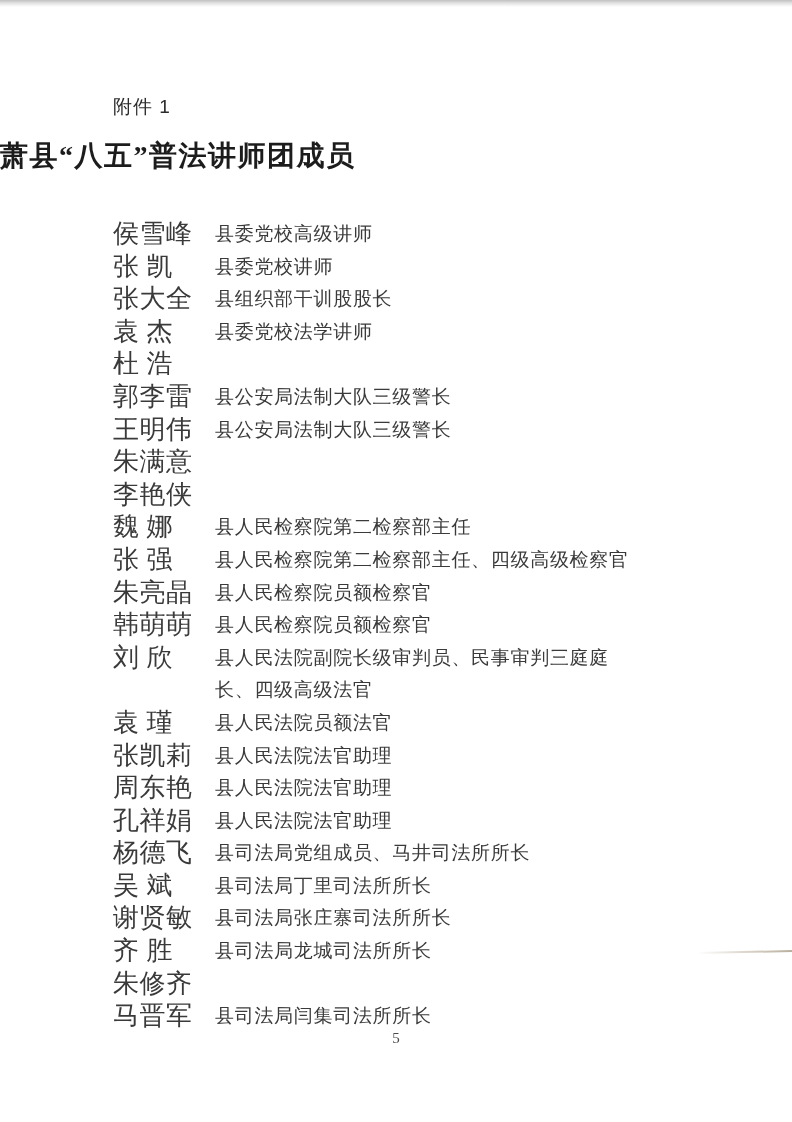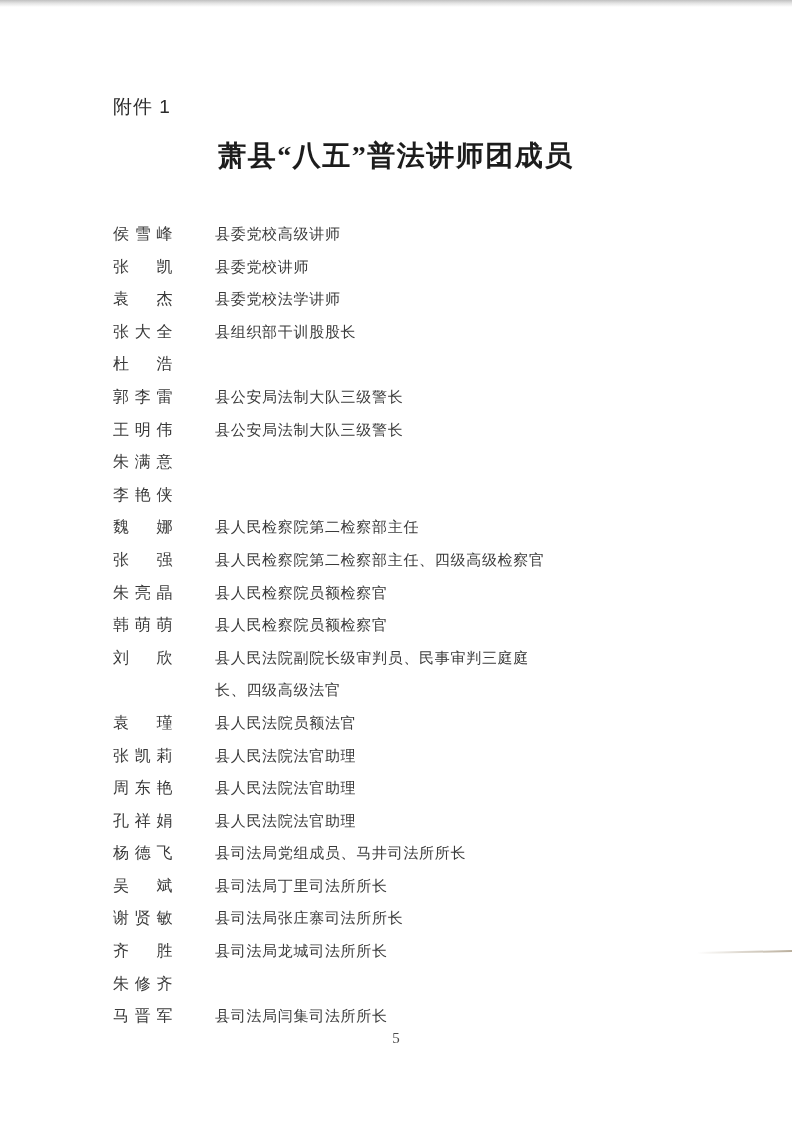--- a/index.html
+++ b/index.html
@@ -48,21 +48,20 @@
     font-family: "Liberation Sans", "DejaVu Sans", sans-serif;
     font-size: 19px;
     color: #2b2b2b;
     letter-spacing: 1px;
   }
   .doc-title {
     position: absolute;
     left: 0;
     right: 0;
     top: 137px;
-    text-align: center;
     font-size: 28px;
     font-weight: bold;
     letter-spacing: 1.5px;
     color: var(--title-text);
     font-family: Liberation Serif, serif;
   }
   .member-list {
     position: absolute;
     left: 113px;
     top: 218px;
@@ -70,31 +69,31 @@
   }
   .member-row {
     display: flex;
     align-items: flex-start;
   }
   .member-name {
     display: inline-block;
     width: 60px;
     min-width: 60px;
     margin-right: 42px;
-    font-size: 16px;
+    font-size: 26px;
     line-height: 32.6px;
     color: var(--text);
     text-align: justify;
     text-align-last: justify;
     letter-spacing: 0.5px;
     white-space: nowrap;
   }
   .member-title { flex: 1; }
   .title-line {
-    font-size: 15px;
+    font-size: 19px;
     line-height: 32.6px;
     color: var(--text);
     letter-spacing: 0.7px;
     white-space: nowrap;
   }
   .page-number {
     position: absolute;
     left: 0;
     right: 0;
     top: 1030px;
@@ -122,30 +121,30 @@
   </div>
 
   <div class="member-row">
     <span class="member-name">张凯</span>
     <div class="member-title">
           <div class="title-line">县委党校讲师</div>
         </div>
   </div>
 
   <div class="member-row">
+    <span class="member-name">张大全</span>
+    <div class="member-title">
+          <div class="title-line">县组织部干训股股长</div>
+        </div>
+  </div>
+
+  <div class="member-row">
     <span class="member-name">袁杰</span>
     <div class="member-title">
           <div class="title-line">县委党校法学讲师</div>
-        </div>
-  </div>
-
-  <div class="member-row">
-    <span class="member-name">张大全</span>
-    <div class="member-title">
-          <div class="title-line">县组织部干训股股长</div>
         </div>
   </div>
 
   <div class="member-row">
     <span class="member-name">杜浩</span>
   </div>
 
   <div class="member-row">
     <span class="member-name">郭李雷</span>
     <div class="member-title">

